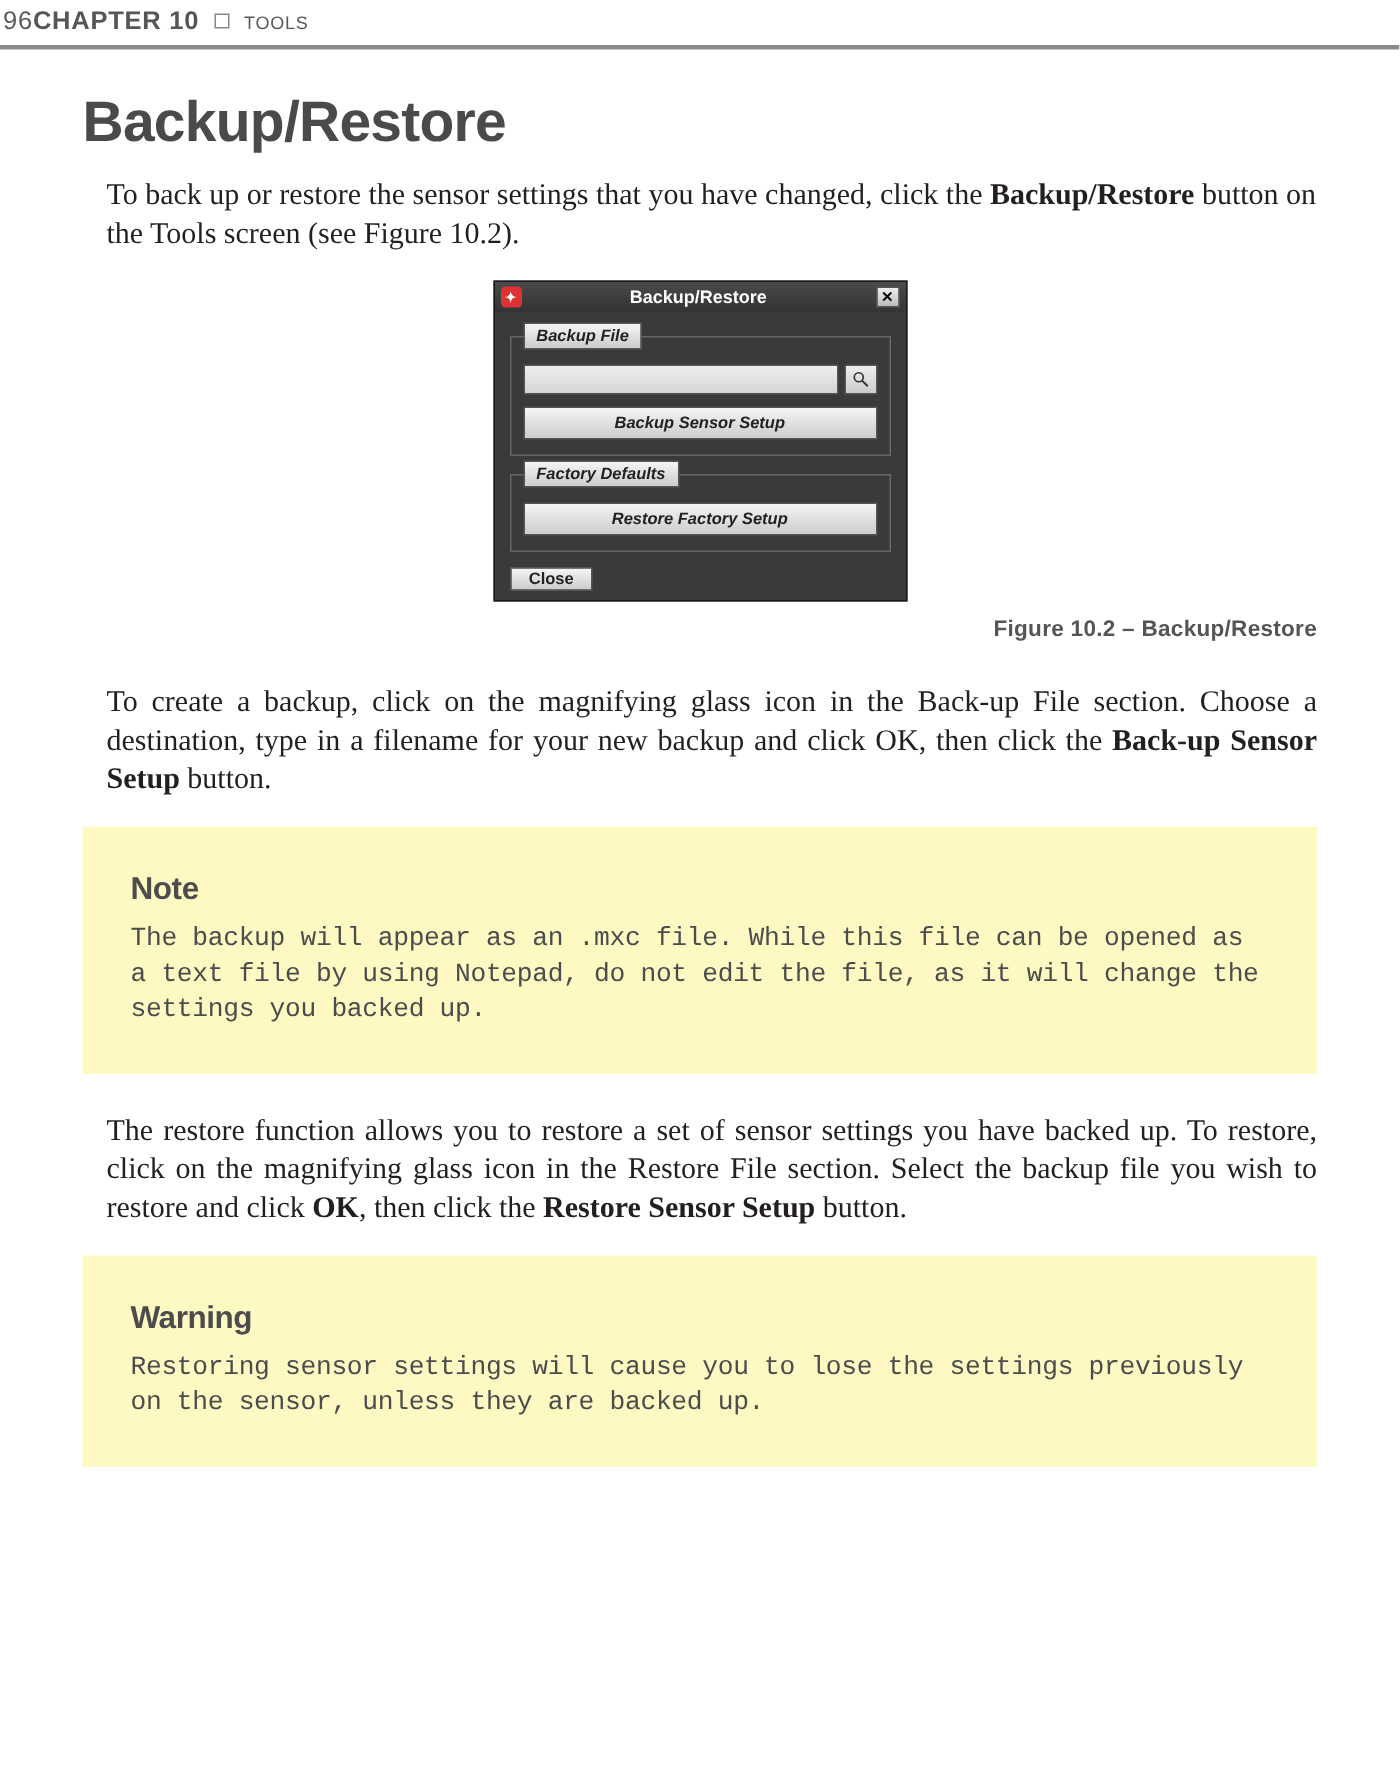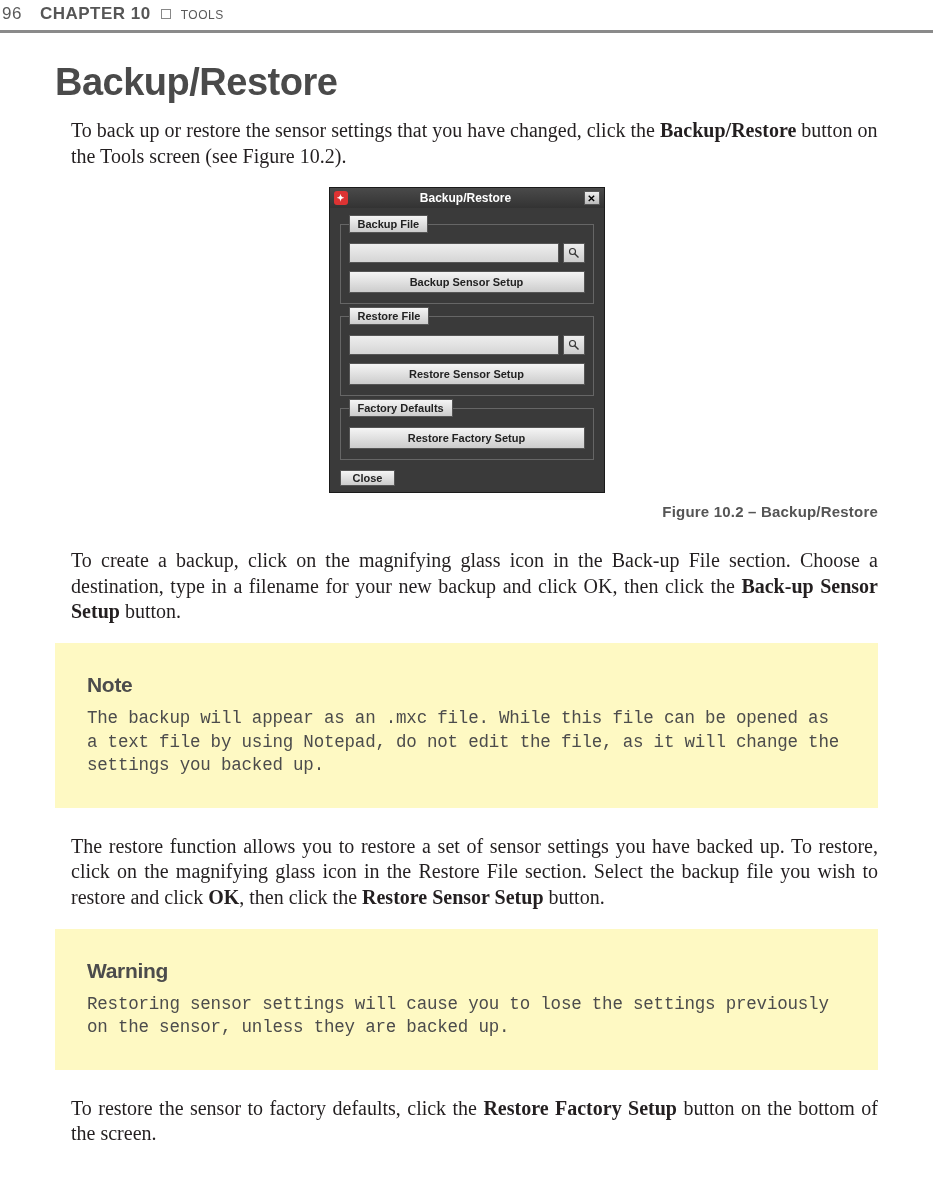--- a/index.html
+++ b/index.html
@@ -5,21 +5,21 @@
   * { box-sizing: border-box; margin: 0; padding: 0; }
   body {
     background: #fff;
     width: 933px;
     font-family: Georgia, 'Times New Roman', serif;
     color: #231f20;
   }
   .page-header {
     display: flex;
     align-items: baseline;
-    gap: 18px;
+    gap: 0;
     padding: 4px 0 6px 0;
     border-bottom: 3px solid #8a8a8a;
     margin-bottom: 28px;
   }
   .page-num {
     font-family: Arial, Helvetica, sans-serif;
     font-weight: 400;
     font-size: 17px;
     color: #5a5a5a;
     letter-spacing: 0.5px;
@@ -116,20 +116,21 @@
   }
   .dialog-body {
     padding: 10px 10px 6px 10px;
     display:flex;flex-direction:column;gap:6px;
   }
   .group {
     border: 1px solid #666;
     position: relative;
     padding: 18px 8px 10px 8px;
     margin-top: 6px;
+    font-style: italic;
   }
   .group-label {
     position:absolute;
     top:-10px; left:8px;
     background: linear-gradient(#f5f5f5,#ccc);
     border:1px solid #555;
     font-size:11px;
     font-weight:700;
     color:#222;
     padding:2px 8px;
@@ -229,33 +230,20 @@
             <span class="mag-btn">
               <svg viewBox="0 0 16 16">
                   <circle cx="6" cy="6" r="4" stroke="#333" stroke-width="1.5" fill="none"></circle>
                   <line x1="9" y1="9" x2="14" y2="14" stroke="#333" stroke-width="1.8"></line>
                 </svg>
             </span>
           </div>
           <span class="wide-btn">Backup Sensor Setup</span>
         </div>
 
-        <div class="group">
-          <span class="group-label">Restore File</span>
-          <div class="file-row">
-            <span class="file-input"></span>
-            <span class="mag-btn">
-              <svg viewBox="0 0 16 16">
-                  <circle cx="6" cy="6" r="4" stroke="#333" stroke-width="1.5" fill="none"></circle>
-                  <line x1="9" y1="9" x2="14" y2="14" stroke="#333" stroke-width="1.8"></line>
-                </svg>
-            </span>
-          </div>
-          <span class="wide-btn">Restore Sensor Setup</span>
-        </div>
 
         <div class="group">
           <span class="group-label">Factory Defaults</span>
           <span class="wide-btn">Restore Factory Setup</span>
         </div>
 
         <span class="close-btn">Close</span>
       </div>
     </div>
   </div>
@@ -273,17 +261,14 @@
 
   <p class="body-p justify">
     <span>The restore function allows you to restore a set of sensor settings you have backed up. To restore, click on the magnifying glass icon in the Restore File section. Select the backup file you wish to restore and click </span><b>OK</b><span>, then click the </span><b>Restore Sensor Setup</b><span> button.</span>
   </p>
 
   <div class="callout">
     <div class="callout-title">Warning</div>
     <div class="callout-body">Restoring sensor settings will cause you to lose the settings previously on the sensor, unless they are backed up.</div>
   </div>
 
-  <p class="body-p justify">
-    <span>To restore the sensor to factory defaults, click the </span><b>Restore Factory Setup</b><span> button on the bottom of the screen.</span>
-  </p>
 
 </div>
 
 </body></html>

